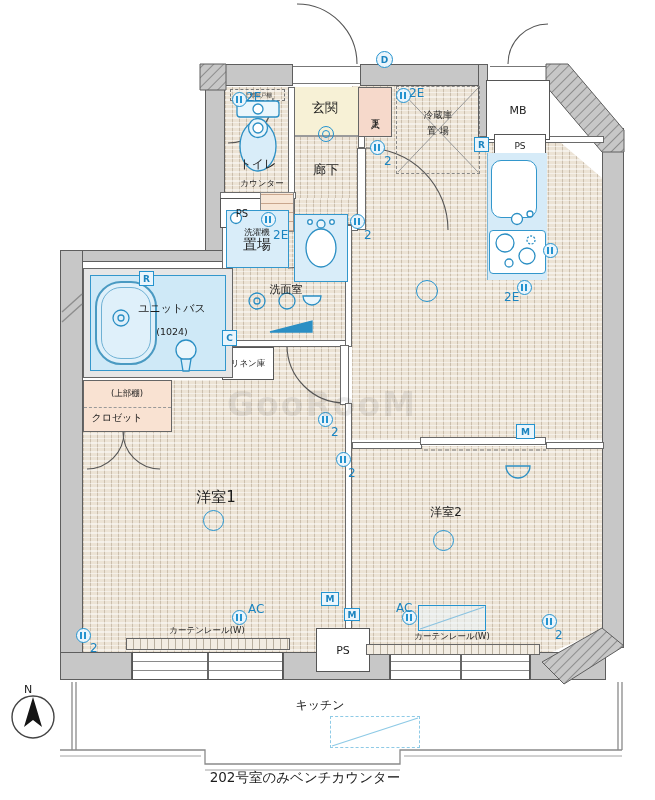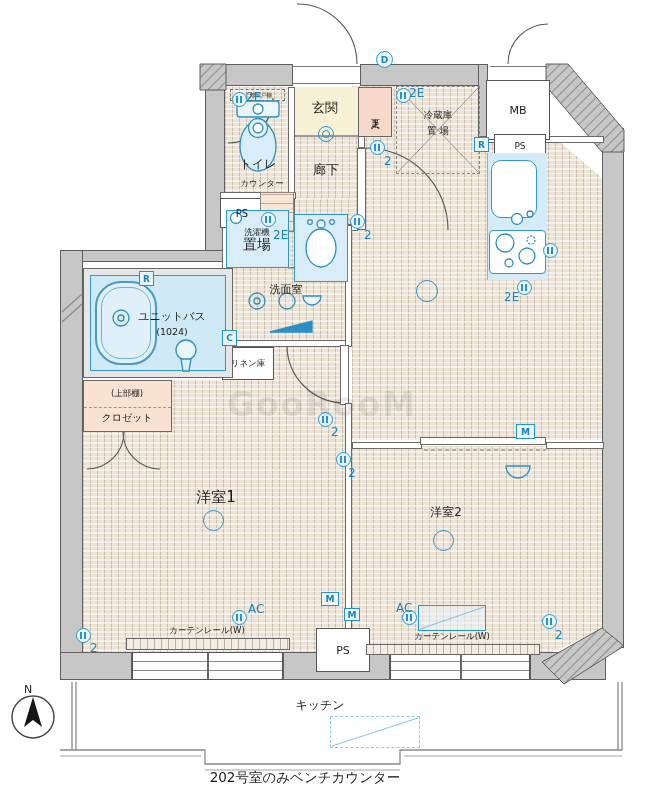--- a/index.html
+++ b/index.html
@@ -255,25 +255,25 @@
 
   <div class="abs txt" style="left:216px;top:497px;font-size:15px;">洋室1</div>
   <div class="abs txt" style="left:446px;top:512px;font-size:12px;">洋室2</div>
   <div class="abs txt" style="left:325px;top:108px;font-size:13px;">玄関</div>
   <div class="abs txt" style="left:326px;top:170px;font-size:13px;text-align:center;">廊下</div>
   <div class="abs txt" style="left:258px;top:164px;font-size:12px;">トイレ</div>
   <div class="abs txt" style="left:262px;top:184px;font-size:8.5px;">カウンター</div>
   <div class="abs txt" style="left:286px;top:289px;font-size:11px;">洗面室</div>
   <div class="abs txt" style="left:257px;top:233px;font-size:8.5px;z-index:6;">洗濯機</div>
   <div class="abs txt" style="left:257px;top:245px;font-size:14px;z-index:6;">置場</div>
-  <div class="abs txt" style="left:172px;top:316px;font-size:11px;z-index:6;">ユニットバス</div>
+  <div class="abs txt" style="left:172px;top:308px;font-size:11px;z-index:6;">ユニットバス</div>
   <div class="abs txt" style="left:172px;top:331px;font-size:9.5px;z-index:6;">(1024)</div>
   <div class="abs txt" style="left:248px;top:364px;font-size:8.5px;">リネン庫</div>
   <div class="abs txt" style="left:127px;top:394px;font-size:8.5px;">(上部棚)</div>
-  <div class="abs txt" style="left:127px;top:418px;font-size:10px;">クロゼット</div>
+  <div class="abs txt" style="left:117px;top:418px;font-size:10px;">クロゼット</div>
   <div class="abs txt vtxt" style="left:375px;top:112px;font-size:9px;">下足入</div>
   <div class="abs txt" style="left:438px;top:115px;font-size:9.5px;">冷蔵庫</div>
   <div class="abs txt" style="left:438px;top:131px;font-size:9.5px;">置 場</div>
   <div class="abs txt" style="left:258px;top:95px;font-size:5.5px;">上部吊戸棚</div>
   <div class="abs txt" style="left:518px;top:110px;font-size:11px;">MB</div>
   <div class="abs txt" style="left:242px;top:213px;font-size:10px;">PS</div>
   <div class="abs txt" style="left:520px;top:146px;font-size:9px;">PS</div>
   <div class="abs txt" style="left:343px;top:650px;font-size:11px;">PS</div>
   <div class="abs txt" style="left:207px;top:631px;font-size:8.5px;">カーテンレール(W)</div>
   <div class="abs txt" style="left:452px;top:637px;font-size:8.5px;">カーテンレール(W)</div>

